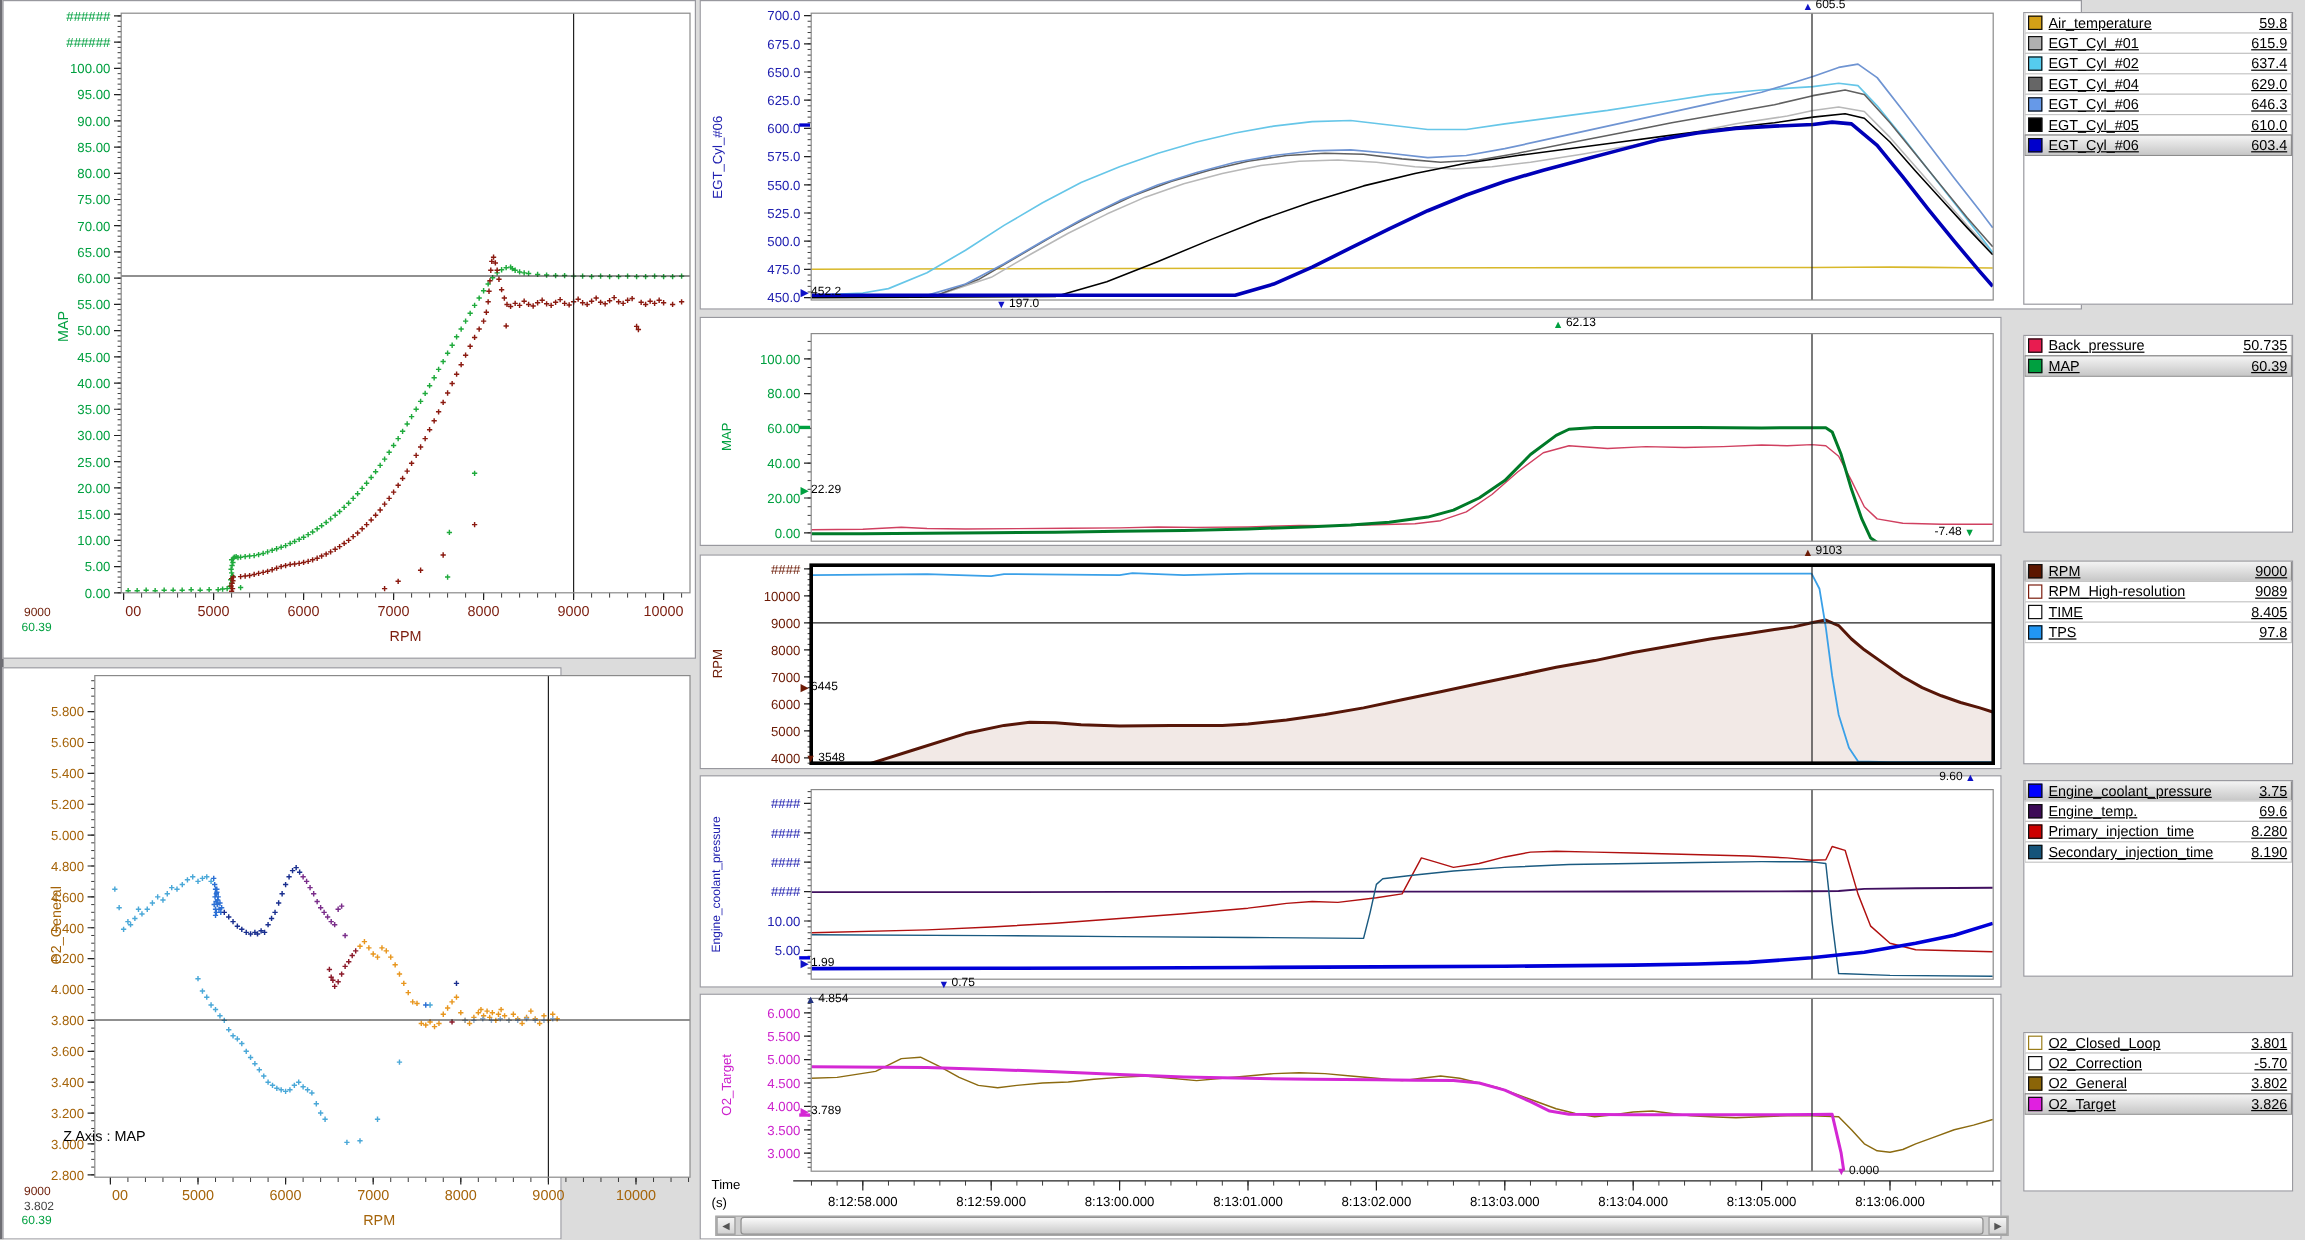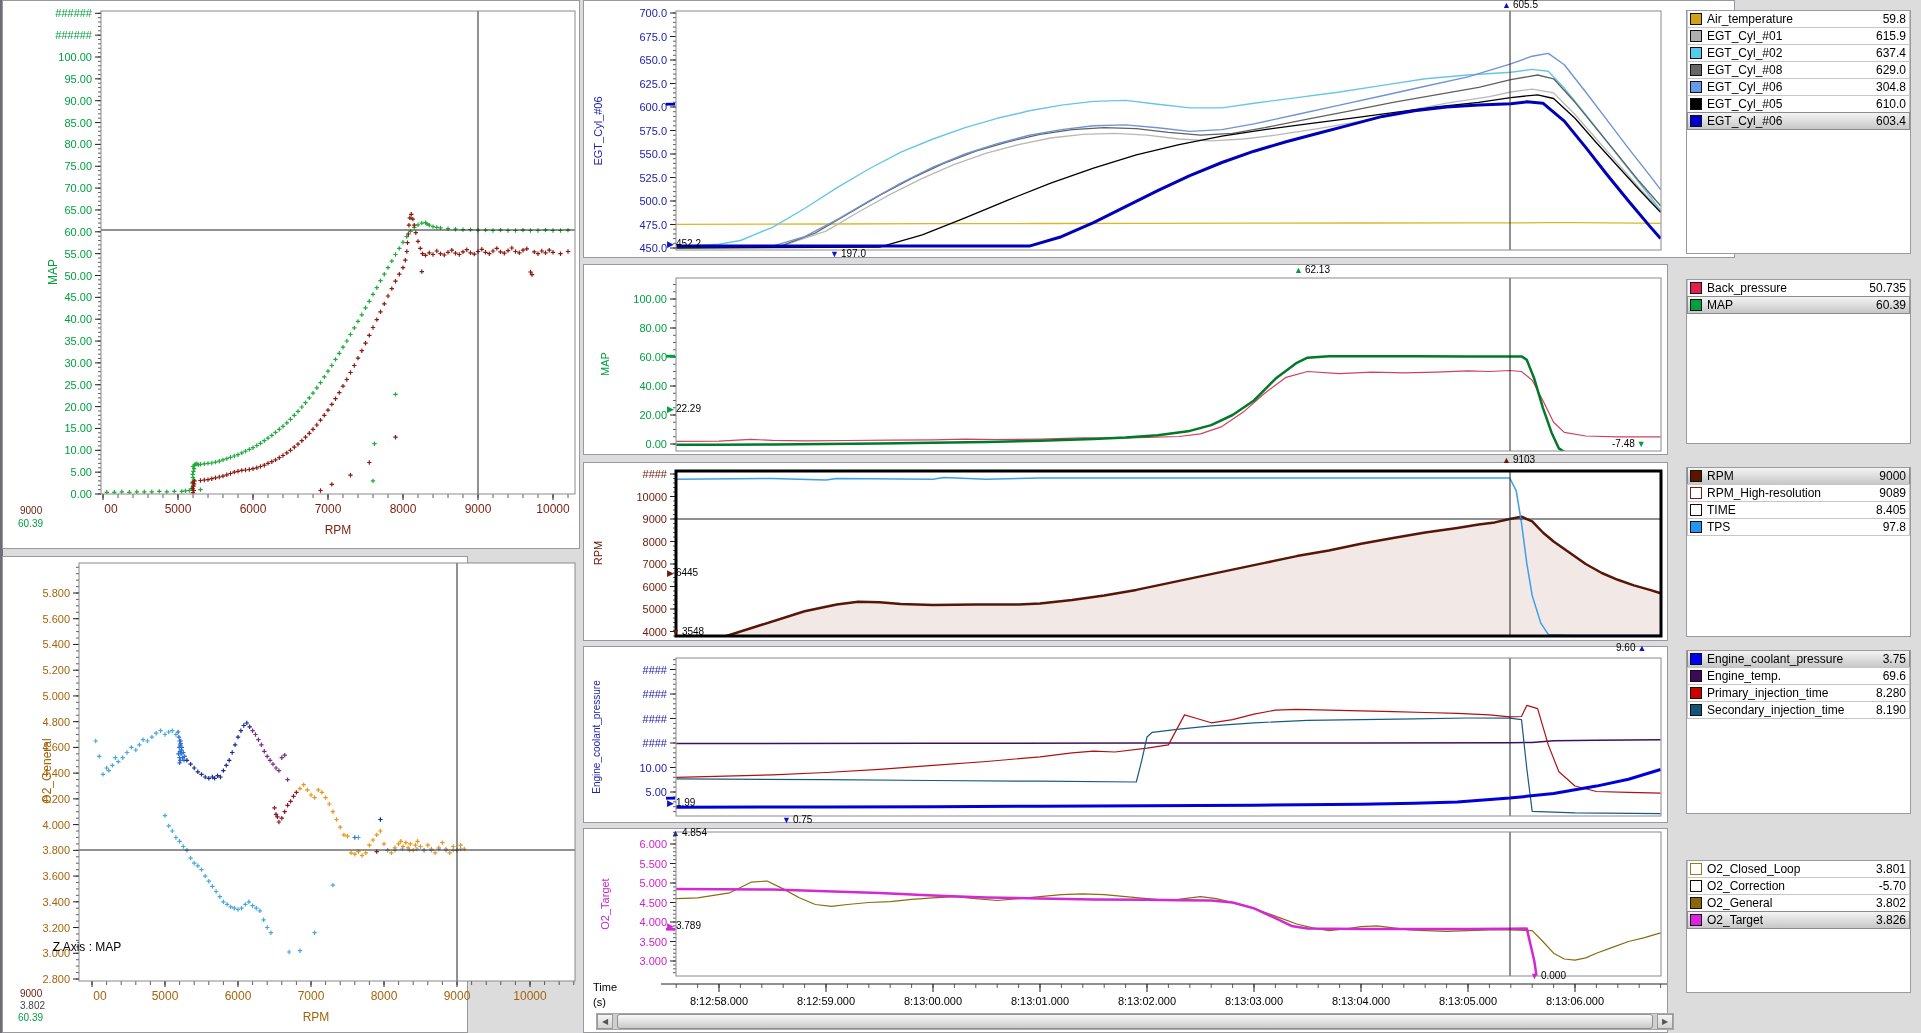--- a/index.html
+++ b/index.html
@@ -1,18 +1,18 @@
 <!DOCTYPE html>
 <html><head>
 <meta charset="utf-8">
 <style>
   html,body{margin:0;padding:0;background:#dcdcdc;font-family:"Liberation Sans","DejaVu Sans",sans-serif;}
   #stage{position:relative;width:1921px;height:1033px;overflow:hidden;background:#dcdcdc;}
   .panel{position:absolute;background:#ffffff;border:1px solid #98989e;box-sizing:border-box;}
-  .legend-panel{position:absolute;background:#ffffff;border:1px solid #9a9aa0;box-sizing:border-box;overflow:hidden;}
+  .legend-panel{position:absolute;background:#ffffff;border:1px solid #9a9aa0;box-sizing:border-box;overflow:hidden;text-decoration:underline;}
   .lrow{display:flex;align-items:center;height:16px;border:1px solid #c6c6c6;margin-top:-1px;padding:0 3px 0 2px;font-size:12px;color:#000;background:#fff;}
   .lrow.selected{background:linear-gradient(180deg,#f4f4f4,#c7c7c7);border-color:#8c8c8c;}
   .sw{width:12px;height:12px;border:1px solid #101010;margin-right:5px;flex:0 0 auto;box-sizing:border-box;}
   .lbl{flex:1 1 auto;white-space:nowrap;overflow:hidden;}
   .val{margin-left:4px;white-space:nowrap;}
   .marker{position:absolute;font-size:10px;color:#000;white-space:nowrap;display:flex;align-items:center;gap:2px;line-height:1;}
   .marker .tri{font-size:9px;line-height:1;}
   .readout{position:absolute;font-size:10px;line-height:1;white-space:nowrap;}
   #left-edge{position:absolute;left:0;top:0;width:3px;height:1033px;background:#6e6e74;}
   #scrollbar{position:absolute;left:596px;top:1013px;width:1078px;height:17px;background:#cfcfcf;border:1px solid #a8a8a8;box-sizing:border-box;display:flex;align-items:stretch;}
@@ -840,27 +840,27 @@
         <span class="lbl">EGT_Cyl_#01</span>
         <span class="val">615.9</span>
       </div>
       <div class="lrow">
         <span class="sw" style="background: rgb(85, 204, 238); border-color: rgb(16, 16, 16);"></span>
         <span class="lbl">EGT_Cyl_#02</span>
         <span class="val">637.4</span>
       </div>
       <div class="lrow">
         <span class="sw" style="background: rgb(102, 102, 102); border-color: rgb(16, 16, 16);"></span>
-        <span class="lbl">EGT_Cyl_#08</span>
+        <span class="lbl">EGT_Cyl_#04</span>
         <span class="val">629.0</span>
       </div>
       <div class="lrow">
         <span class="sw" style="background: rgb(102, 153, 232); border-color: rgb(16, 16, 16);"></span>
         <span class="lbl">EGT_Cyl_#06</span>
-        <span class="val">304.8</span>
+        <span class="val">646.3</span>
       </div>
       <div class="lrow">
         <span class="sw" style="background: rgb(0, 0, 0); border-color: rgb(16, 16, 16);"></span>
         <span class="lbl">EGT_Cyl_#05</span>
         <span class="val">610.0</span>
       </div>
       <div class="lrow selected">
         <span class="sw" style="background: rgb(0, 0, 204); border-color: rgb(16, 16, 16);"></span>
         <span class="lbl">EGT_Cyl_#06</span>
         <span class="val">603.4</span>

